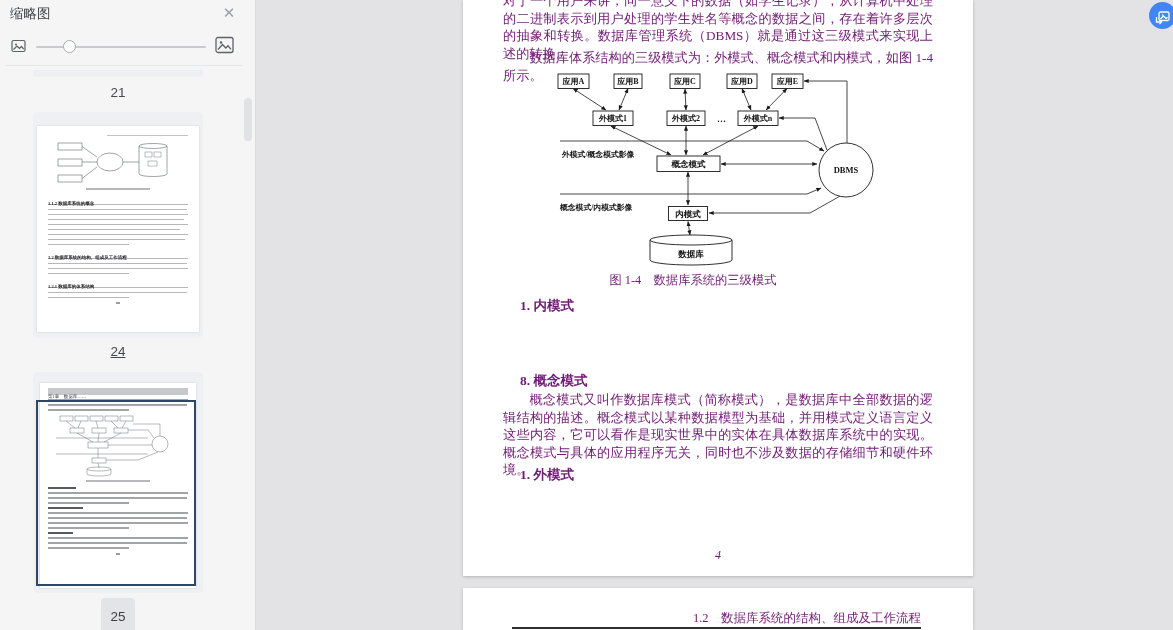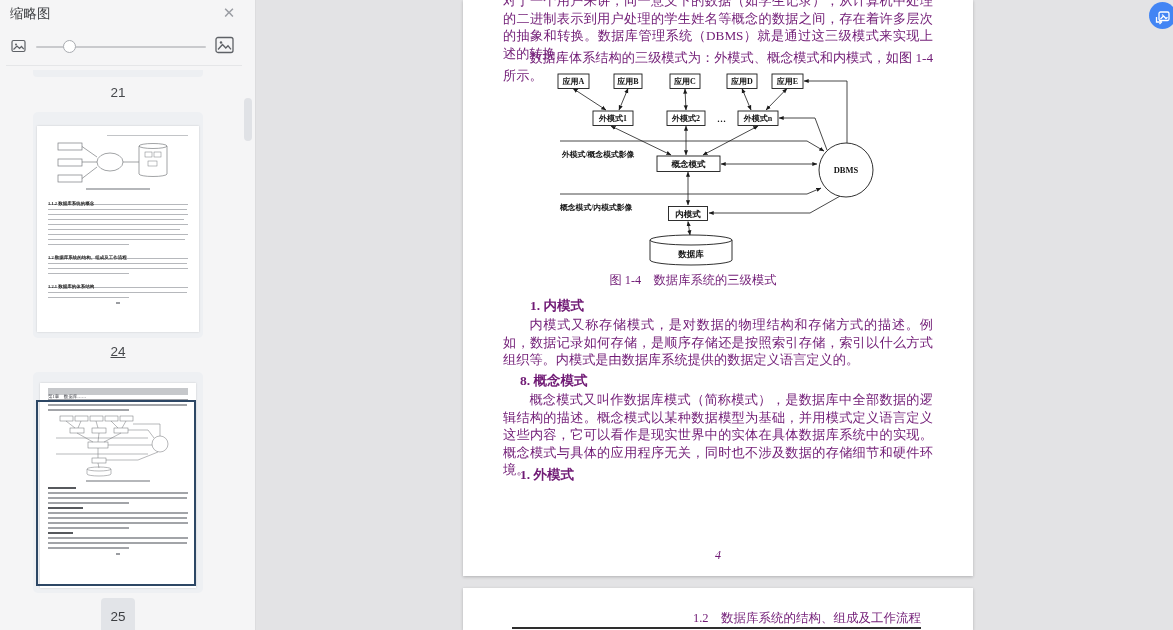--- a/index.html
+++ b/index.html
@@ -62,21 +62,21 @@
               font-family:"Liberation Serif", serif; color:#701a75; }
   #pageA { top:0; height:576px; }
   #pageB { top:588px; height:42px; }
 
   .body-para { position:absolute; left:40px; width:430px; font-size:13.2px;
                line-height:17.6px; text-align:justify; }
   .indent { text-indent:2em; }
   #paraClipped { top:-8px; }
   #paraIntro { top:49px; }
   .sec-head { position:absolute; left:57px; font-size:13.5px; font-weight:bold; }
-  #sec1h { top:297px;margin-left:10px; } #sec1b { top:316px; }
+  #sec1h { top:297px; } #sec1b { top:316px; }
   #sec2h { top:372px; } #sec2b { top:391px; }
   #sec3h { top:466px; } #sec3b { top:485px; }
   .fig-caption { position:absolute; left:0; top:272px; width:460px; text-align:center;
                  font-size:12.3px; }
   .folio { position:absolute; left:0; top:548px; width:510px; text-align:center;
            font-size:12px; font-style:italic; }
   #diagramSvg { position:absolute; left:80px; top:70px; }
 
   .next-runhead { position:absolute; right:52px; top:22px; font-size:12.5px; font-weight:500; }
   .next-rule { position:absolute; left:49px; right:52px; top:39px; height:1.5px; background:#2e2e2e; }
@@ -292,21 +292,20 @@
         <text x="383" y="172.8" font-size="8.5">DBMS</text>
         <text x="228" y="257" font-size="8.5">数据库</text>
         <text x="99" y="156.5" font-size="7.8" font-weight="700" text-anchor="start">外模式/概念模式影像</text>
         <text x="97" y="209.5" font-size="7.8" font-weight="700" text-anchor="start">概念模式/内模式影像</text>
       </g>
     </svg>
 
     <div class="fig-caption">图 1-4　数据库系统的三级模式</div>
 
     <div class="sec-head" id="sec1h">1. 内模式</div>
-    <div class="body-para indent" id="sec1b">内模式又称存储模式，是对数据的物理结构和存储方式的描述。例如，数据记录如何存储，是顺序存储还是按照索引存储，索引以什么方式组织等。内模式是由数据库系统提供的数据定义语言定义的。</div>
 
     <div class="sec-head" id="sec2h">8. 概念模式</div>
     <div class="body-para indent" id="sec2b">概念模式又叫作数据库模式（简称模式），是数据库中全部数据的逻辑结构的描述。概念模式以某种数据模型为基础，并用模式定义语言定义这些内容，它可以看作是现实世界中的实体在具体数据库系统中的实现。概念模式与具体的应用程序无关，同时也不涉及数据的存储细节和硬件环境。</div>
 
     <div class="sec-head" id="sec3h">1. 外模式</div>
 
     <div class="folio">4</div>
   </div>
 
   <div class="doc-page" id="pageB">

